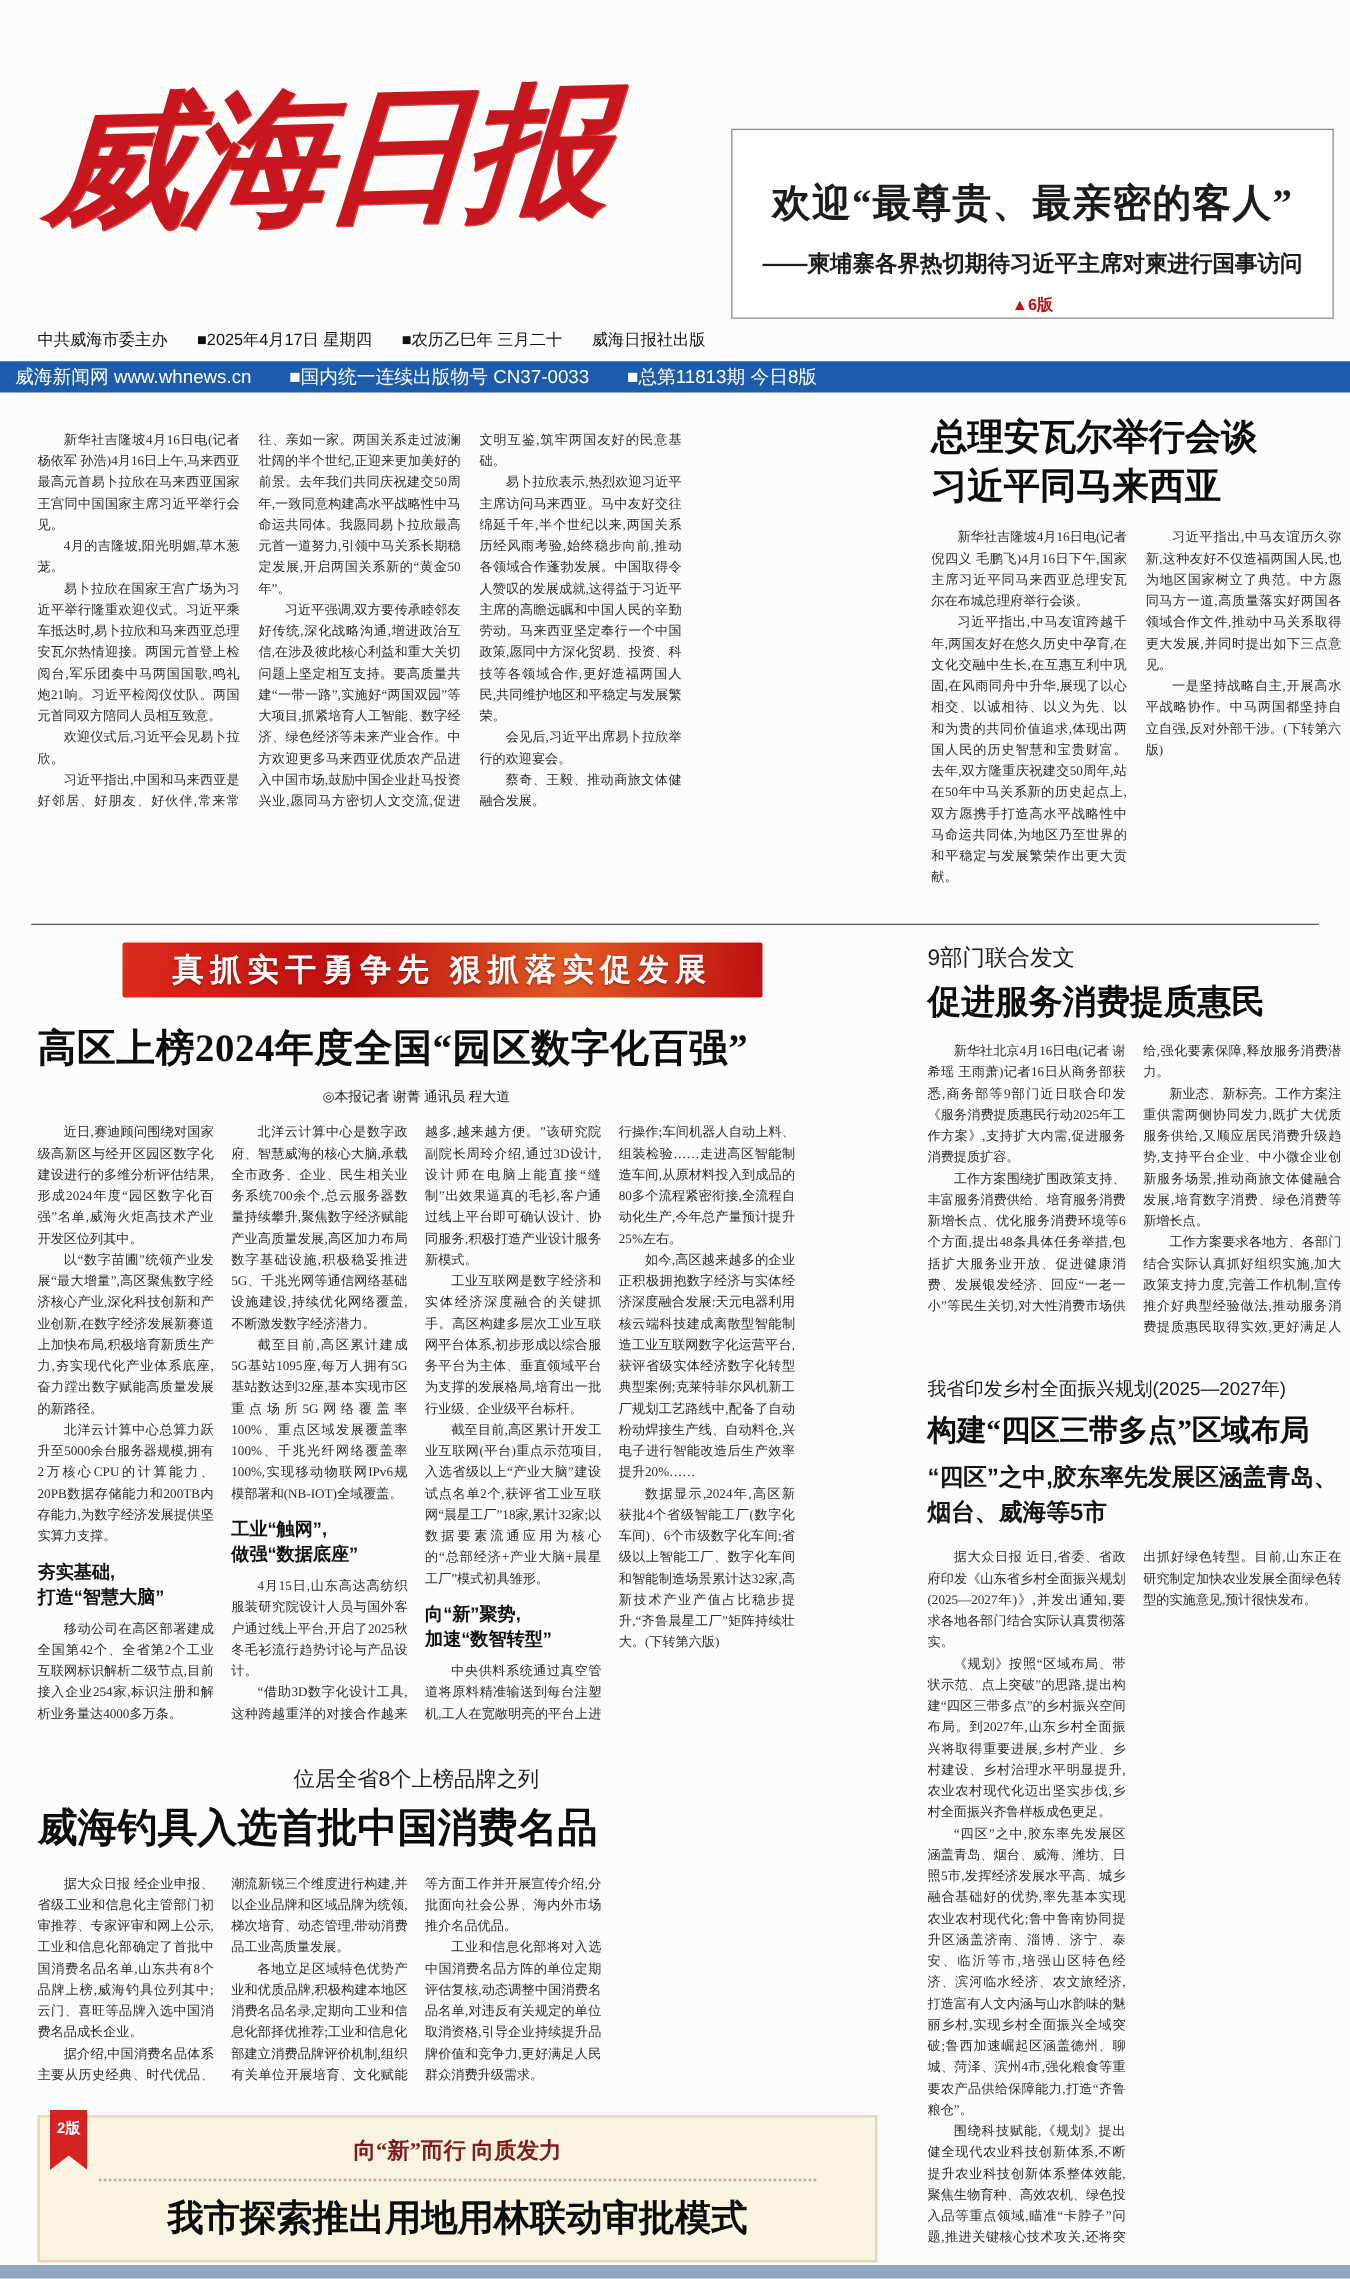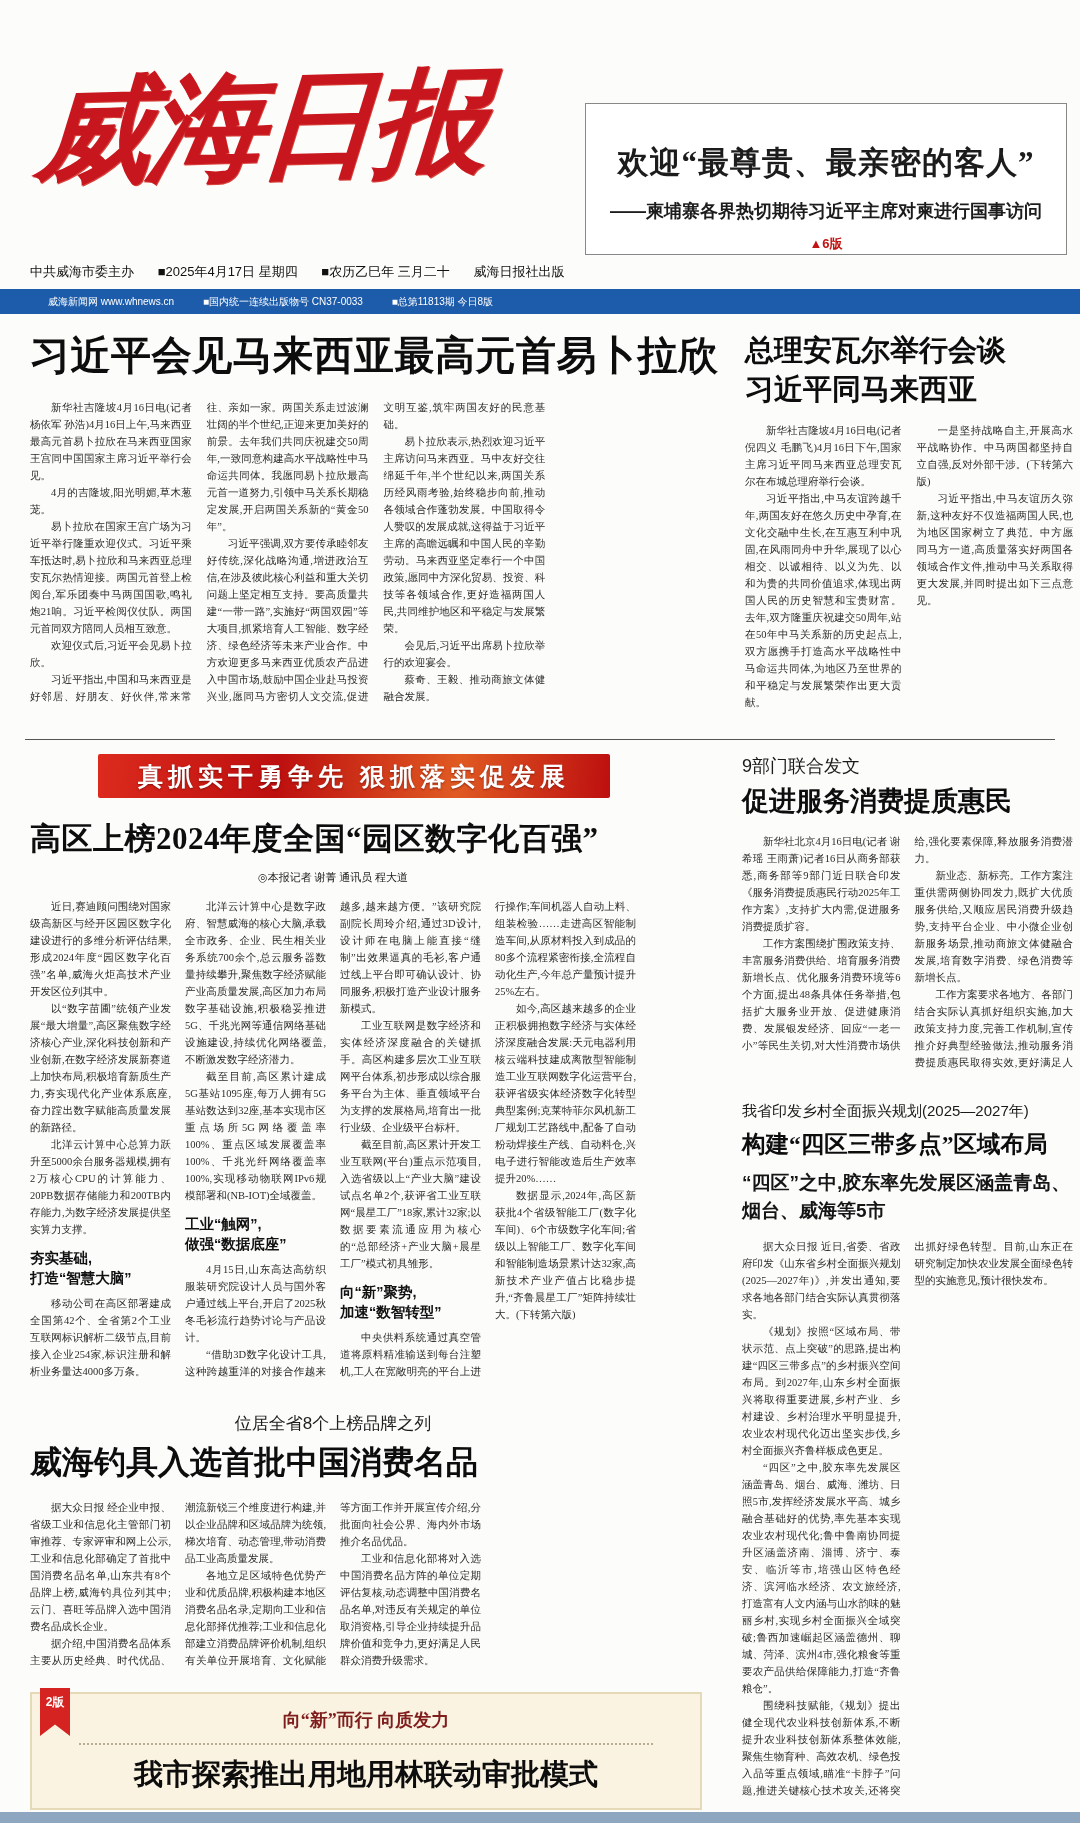--- a/index.html
+++ b/index.html
@@ -12,21 +12,21 @@
         color:#c8161e;font-weight:bold;font-style:italic;letter-spacing:-4px;white-space:nowrap;
         transform:rotate(-1.5deg) skewX(-5deg);text-shadow:1px 1px 0 #d8443e;}
   .side-box{position:absolute;left:585px;top:103px;width:482px;height:152px;border:1px solid #888;
         background:#fff;text-align:center;box-sizing:border-box;padding-top:38px;}
   .side-box .hl{font-size:31px;font-weight:900;letter-spacing:1px;}
   .side-box .sub{font-size:18px;font-weight:bold;margin-top:15px;}
   .side-box .ref{font-size:13px;color:#c01312;margin-top:12px;font-weight:bold;}
   .dateline{position:absolute;left:30px;top:263px;width:1030px;font-size:13px;color:#111;white-space:nowrap;}
   .dateline span{margin-right:20px;}
   .bluebar{position:absolute;left:0;top:289px;width:1080px;height:25px;background:#1d5cab;color:#fff;
-        font-size:10px;line-height:25px;padding-left:48px;box-sizing:border-box;white-space:nowrap;}
+        font-size:15px;line-height:25px;padding-left:12px;box-sizing:border-box;white-space:nowrap;}
   .bluebar span{margin-right:26px;}
 
   
   .lead{position:absolute;left:30px;top:328px;width:692px;}
   .lead h1{margin:0;font-size:40px;font-weight:900;letter-spacing:0.5px;white-space:nowrap;color:#0d0d0d;}
   .bodytext{font-size:10.5px;line-height:1.62;text-align:justify;color:#2b2b2b;overflow:hidden;column-fill:auto;}
   .bodytext p{margin:0;text-indent:2em;}
   .lead .bodytext{margin-top:16px;height:318px;column-count:4;column-gap:15px;}
   .talks{position:absolute;left:745px;top:331px;width:328px;}
   .talks .hl{font-size:29px;font-weight:900;line-height:1.35;color:#0d0d0d;}
@@ -90,21 +90,20 @@
     <span>威海日报社出版</span>
   </div>
 
   <div class="bluebar sans">
     <span>威海新闻网 www.whnews.cn</span>
     <span>■国内统一连续出版物号 CN37-0033</span>
     <span>■总第11813期 今日8版</span>
   </div>
 
   <div class="lead">
-    <h1>习近平会见马来西亚最高元首易卜拉欣</h1>
     <div class="bodytext">
         <p class="para">新华社吉隆坡4月16日电(记者 杨依军 孙浩)4月16日上午,马来西亚最高元首易卜拉欣在马来西亚国家王宫同中国国家主席习近平举行会见。</p>
         <p class="para">4月的吉隆坡,阳光明媚,草木葱茏。</p>
         <p class="para">易卜拉欣在国家王宫广场为习近平举行隆重欢迎仪式。习近平乘车抵达时,易卜拉欣和马来西亚总理安瓦尔热情迎接。两国元首登上检阅台,军乐团奏中马两国国歌,鸣礼炮21响。习近平检阅仪仗队。两国元首同双方陪同人员相互致意。</p>
         <p class="para">欢迎仪式后,习近平会见易卜拉欣。</p>
         <p class="para">习近平指出,中国和马来西亚是好邻居、好朋友、好伙伴,常来常往、亲如一家。两国关系走过波澜壮阔的半个世纪,正迎来更加美好的前景。去年我们共同庆祝建交50周年,一致同意构建高水平战略性中马命运共同体。我愿同易卜拉欣最高元首一道努力,引领中马关系长期稳定发展,开启两国关系新的“黄金50年”。</p>
         <p class="para">习近平强调,双方要传承睦邻友好传统,深化战略沟通,增进政治互信,在涉及彼此核心利益和重大关切问题上坚定相互支持。要高质量共建“一带一路”,实施好“两国双园”等大项目,抓紧培育人工智能、数字经济、绿色经济等未来产业合作。中方欢迎更多马来西亚优质农产品进入中国市场,鼓励中国企业赴马投资兴业,愿同马方密切人文交流,促进文明互鉴,筑牢两国友好的民意基础。</p>
         <p class="para">易卜拉欣表示,热烈欢迎习近平主席访问马来西亚。马中友好交往绵延千年,半个世纪以来,两国关系历经风雨考验,始终稳步向前,推动各领域合作蓬勃发展。中国取得令人赞叹的发展成就,这得益于习近平主席的高瞻远瞩和中国人民的辛勤劳动。马来西亚坚定奉行一个中国政策,愿同中方深化贸易、投资、科技等各领域合作,更好造福两国人民,共同维护地区和平稳定与发展繁荣。</p>
         <p class="para">会见后,习近平出席易卜拉欣举行的欢迎宴会。</p>
         <p class="para">蔡奇、王毅、推动商旅文体健融合发展。</p>
@@ -112,22 +111,22 @@
   </div>
 
   <div class="talks">
     <div class="hl">
       <div>总理安瓦尔举行会谈</div>
       <div>习近平同马来西亚</div>
     </div>
     <div class="bodytext">
         <p class="para">新华社吉隆坡4月16日电(记者 倪四义 毛鹏飞)4月16日下午,国家主席习近平同马来西亚总理安瓦尔在布城总理府举行会谈。</p>
         <p class="para">习近平指出,中马友谊跨越千年,两国友好在悠久历史中孕育,在文化交融中生长,在互惠互利中巩固,在风雨同舟中升华,展现了以心相交、以诚相待、以义为先、以和为贵的共同价值追求,体现出两国人民的历史智慧和宝贵财富。去年,双方隆重庆祝建交50周年,站在50年中马关系新的历史起点上,双方愿携手打造高水平战略性中马命运共同体,为地区乃至世界的和平稳定与发展繁荣作出更大贡献。</p>
+        <p class="para">习近平指出,中马友谊历久弥新,这种友好不仅造福两国人民,也为地区国家树立了典范。中方愿同马方一道,高质量落实好两国各领域合作文件,推动中马关系取得更大发展,并同时提出如下三点意见。</p>
         <p class="para">一是坚持战略自主,开展高水平战略协作。中马两国都坚持自立自强,反对外部干涉。(下转第六版)</p>
-        <p class="para">习近平指出,中马友谊历久弥新,这种友好不仅造福两国人民,也为地区国家树立了典范。中方愿同马方一道,高质量落实好两国各领域合作文件,推动中马关系取得更大发展,并同时提出如下三点意见。</p>
       </div>
   </div>
 
   <div class="rule-top"></div>
 
   <div class="mid-left">
     <div class="banner sans">真抓实干勇争先  狠抓落实促发展</div>
     <div class="park-h">高区上榜2024年度全国“园区数字化百强”</div>
     <div class="byline">◎本报记者 谢菁 通讯员 程大道</div>
     <div class="bodytext park-body">

